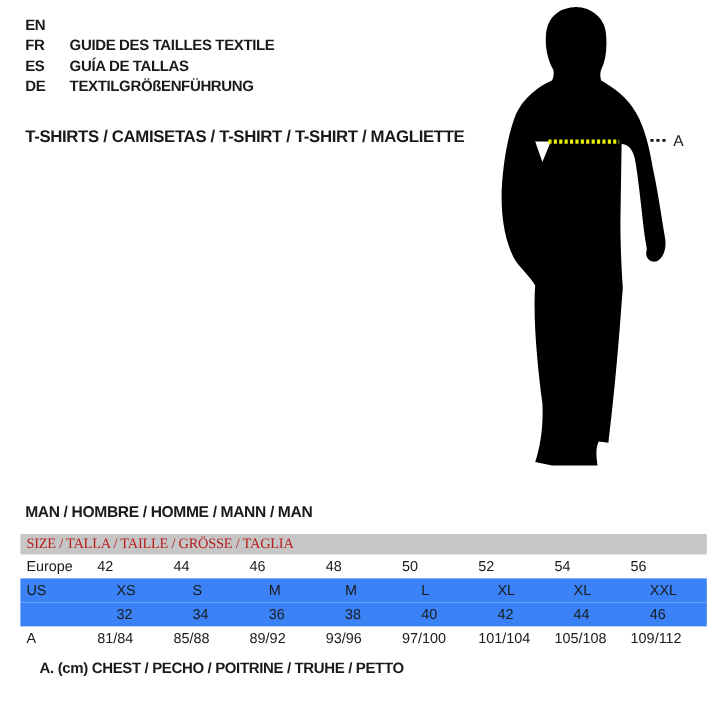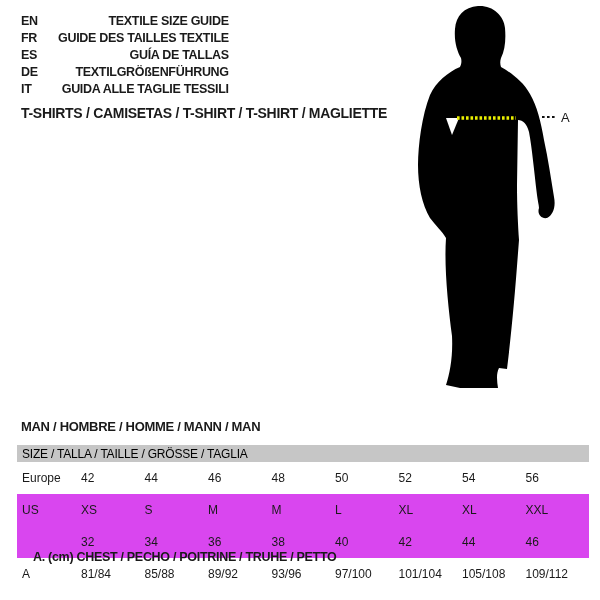--- a/index.html
+++ b/index.html
@@ -8,70 +8,65 @@
     position:relative;
     background:#ffffff;
     font-family:"Liberation Sans", sans-serif;
     color:#1a1a1a;
     overflow:hidden;
   }
 
   
   .lang-list { position:absolute; left:21px; top:12px; }
   .lang-row { display:flex; height:17px; align-items:center;
-              font-weight:700; font-size:12.5px; letter-spacing:-0.3px;justify-content:space-between; }
+              font-weight:700; font-size:12.5px; letter-spacing:-0.3px; }
   .lang-code { width:37px; }
 
   
   .garments { position:absolute; left:21px; top:104px;
               font-weight:700; font-size:14px; letter-spacing:-0.3px; line-height:18px; }
 
   
   .figure-svg { position:absolute; left:392px; top:0; width:192px; height:400px; }
 
   
   .section-title { position:absolute; left:21px; top:419px;
                    font-weight:700; font-size:13px; letter-spacing:-0.3px; }
 
   
   .size-table { position:absolute; left:17px; top:445px; width:572px; font-size:12px; }
   .size-table-header { height:17px; background:#c6c6c6; display:flex; align-items:center;
-                       padding-left:5px; color:#000000; letter-spacing:-0.2px; }
-  .t-row { display:flex; height:32px; align-items:center; }
-  .t-row.shaded { background:#d946ef; }
+                       padding-left:5px; color:#b91c1c; letter-spacing:-0.2px;font-family:Liberation Serif, serif; }
+  .t-row { display:flex; height:20px; align-items:center; }
+  .t-row.shaded { background:#3b82f6;gap:16px; }
   .row-label { width:64px; padding-left:5px; }
   .cell { flex:1; text-align:left; }
 
   
   .footnote { position:absolute; left:21px; top:550px;
               font-weight:700; font-size:12.5px; letter-spacing:-0.3px;margin-left:12px; }
 </style>
 </head>
 <body>
 
 <div class="lang-list">
   <div class="lang-row">
     <span class="lang-code">EN</span>
-    <span>TEXTILE SIZE GUIDE</span>
   </div>
   <div class="lang-row">
     <span class="lang-code">FR</span>
     <span>GUIDE DES TAILLES TEXTILE</span>
   </div>
   <div class="lang-row">
     <span class="lang-code">ES</span>
     <span>GUÍA DE TALLAS</span>
   </div>
   <div class="lang-row">
     <span class="lang-code">DE</span>
     <span>TEXTILGRÖßENFÜHRUNG</span>
-  </div>
-  <div class="lang-row">
-    <span class="lang-code">IT</span>
-    <span>GUIDA ALLE TAGLIE TESSILI</span>
   </div>
 </div>
 
 <div class="garments">
   <div>T-SHIRTS / CAMISETAS / T-SHIRT / T-SHIRT / MAGLIETTE</div>
 </div>
 
 <svg class="figure-svg" viewBox="392 0 192 400" xmlns="http://www.w3.org/2000/svg">
   <path fill="#000000" d="
     M478,6

